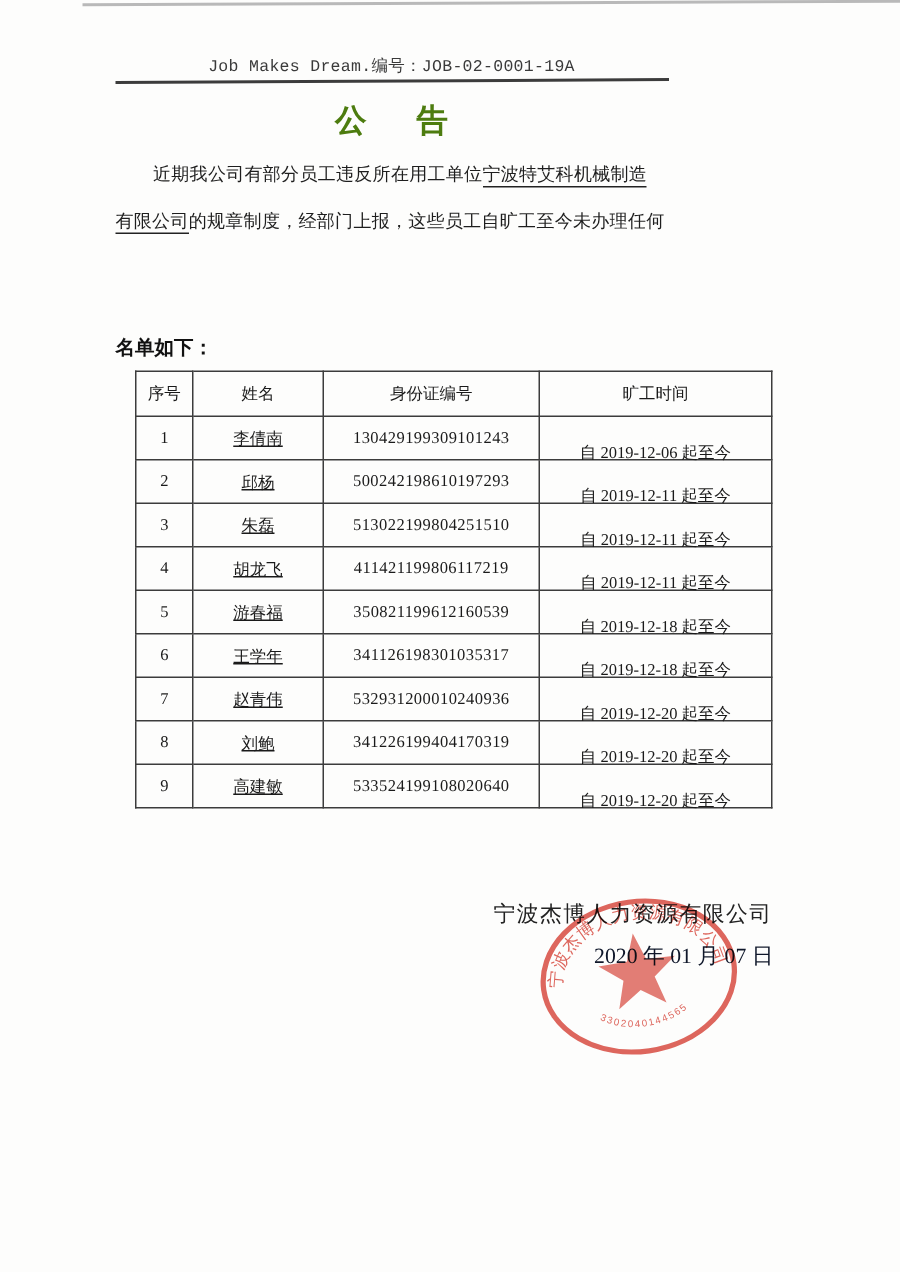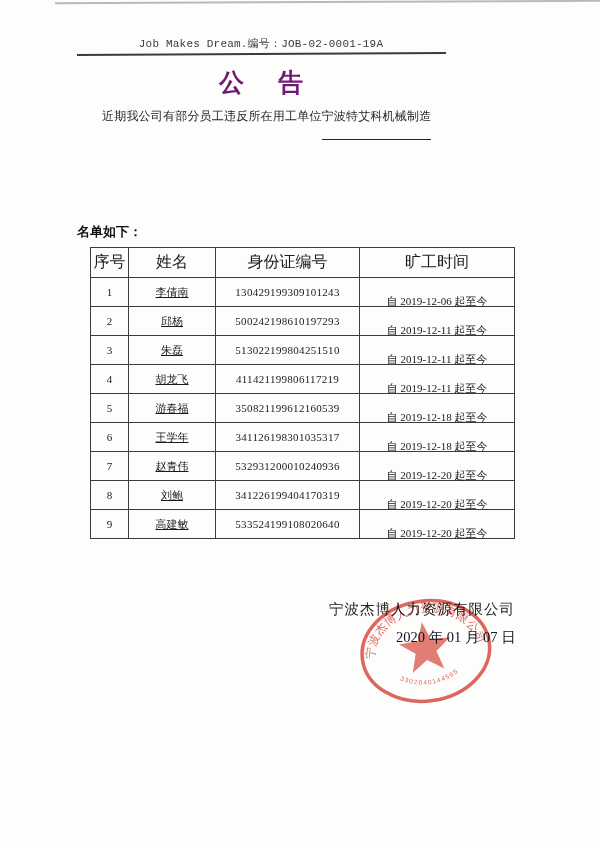--- a/index.html
+++ b/index.html
@@ -17,40 +17,40 @@
   .doc-header{
     top:36px;text-align:center;
     font-family:"Liberation Mono","DejaVu Sans Mono",monospace;
     font-size:11px;color:#3a3a3a;letter-spacing:.2px;white-space:nowrap;
   }
   .header-rule{
     position:absolute;left:77px;top:53px;width:369px;height:2px;
     background:#3c3c3c;transform:rotate(-.3deg);
   }
   .doc-title{
-    top:66px;text-align:center;font-size:25px;font-weight:bold;
-    letter-spacing:14px;text-indent:14px;color:#701a75;white-space:nowrap;
+    top:66px;text-align:center;font-size:21px;font-weight:bold;
+    letter-spacing:14px;text-indent:14px;color:#4d7c0f;white-space:nowrap;
   }
   .notice-paragraph{top:101px;font-size:12px;letter-spacing:.2px;}
   .para-line{height:31px;line-height:31px;white-space:nowrap;}
   .para-line.indent{text-indent:25px;}
-  .para-line .u{border-bottom:1px solid #222;padding-bottom:16px;}
+  .para-line .u{border-bottom:1px solid #222;padding-bottom:1px;}
   .list-label{
     position:absolute;left:77px;top:223px;font-size:13px;font-weight:bold;
     color:#111;white-space:nowrap;
   }
   table.roster{
     position:absolute;left:90px;top:247px;width:424px;
     border-collapse:collapse;table-layout:fixed;
   }
   table.roster th,table.roster td{
     border:1px solid #3c3c3c;padding:0;text-align:center;
     color:#1a1a1a;font-weight:normal;overflow:visible;white-space:nowrap;
   }
-  table.roster th{height:29px;font-size:16px;}
+  table.roster th{height:29px;font-size:11px;}
   table.roster td{height:28px;font-size:11px;}
   col.c-no{width:38px;}col.c-name{width:87px;}col.c-id{width:144px;}col.c-period{width:155px;}
   td.cell-name{font-size:11.5px;text-decoration:underline;}
   td.cell-id{letter-spacing:.3px;}
   td.cell-period span{display:block;position:relative;top:9px;}
   .footer-company{
     position:absolute;top:600px;left:329px;width:176px;
     font-size:14.5px;letter-spacing:1px;white-space:nowrap;color:#222;
   }
   .footer-date{
@@ -68,20 +68,21 @@
 <div class="scan-edge"></div>
 
 <div class="content-col doc-header">Job Makes Dream.编号：JOB-02-0001-19A</div>
 
 <div class="header-rule"></div>
 
 <div class="content-col doc-title">公 告</div>
 
 <div class="content-col notice-paragraph">
     <div class="para-line indent"><span>近期我公司有部分员工违反所在用工单位</span><span class="u">宁波特艾科机械制造</span></div>
+    <div class="para-line"><span class="u">有限公司</span><span>的规章制度，经部门上报，这些员工自旷工至今未办理任何</span></div>
   </div>
 
 <div class="list-label">名单如下：</div>
 
 <table class="roster">
   <colgroup>
     <col class="c-no">
       <col class="c-name">
       <col class="c-id">
       <col class="c-period">

